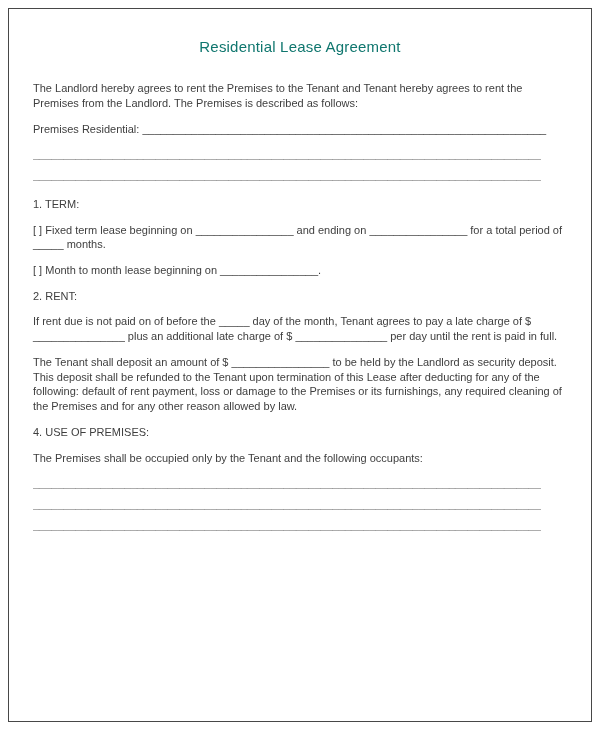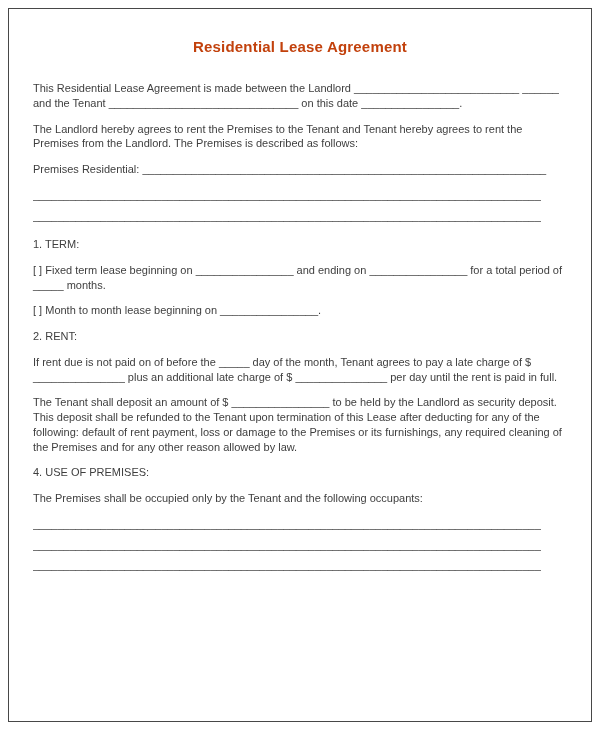--- a/index.html
+++ b/index.html
@@ -22,53 +22,53 @@
       border: 1px solid #474747;
       background: #ffffff;
       padding: 26px 24px 14px 24px;
       color: #3e3e3e;
       font-size: 11px;
       line-height: 1.34;
       overflow: hidden;
     }
     .title {
       font-size: 15px;
-      font-weight: 700;
+      font-weight: 400;
       text-align: center;
       margin: 2px 0 24px 0;
-      color: #c2410c;
+      color: #0f766e;
       letter-spacing: 0.2px;
     }
     p {
       margin: 0 0 11px 0;
       overflow-wrap: break-word;
     }
     .heading {
       margin: 8px 0 11px 0;
     }
     .ruled-group {
       margin: 1px 0 14px 0;
+      font-weight: bold;
     }
     .ruled {
       margin: 0 0 6px 0;
       white-space: nowrap;
       overflow: hidden;
     }
     .ruled:last-child {
       margin-bottom: 0;
     }
   </style>
 </head>
 <body>
 
 <div class="page">
 
   <h1 class="title">Residential Lease Agreement</h1>
 
-  <p>This Residential Lease Agreement is made between the Landlord ___________________________ ______ and the Tenant _______________________________ on this date ________________.</p>
 
   <p>The Landlord hereby agrees to rent the Premises to the Tenant and Tenant hereby agrees to rent the Premises from the Landlord. The Premises is described as follows:</p>
 
 
   <p>Premises Residential: __________________________________________________________________</p>
 
   <div class="ruled-group">
     <p class="ruled">___________________________________________________________________________________</p>
     <p class="ruled">___________________________________________________________________________________</p>
   </div>

